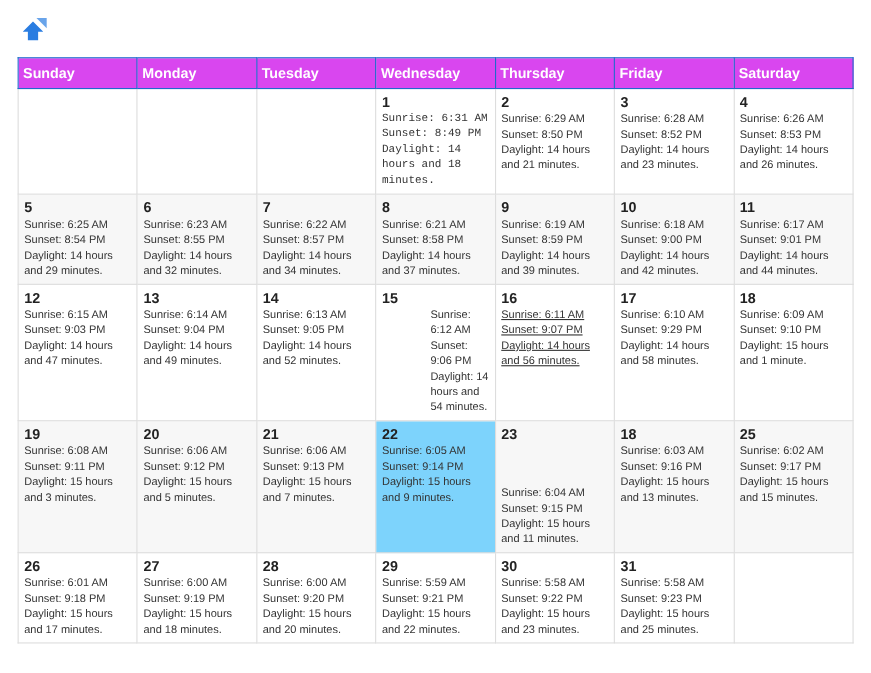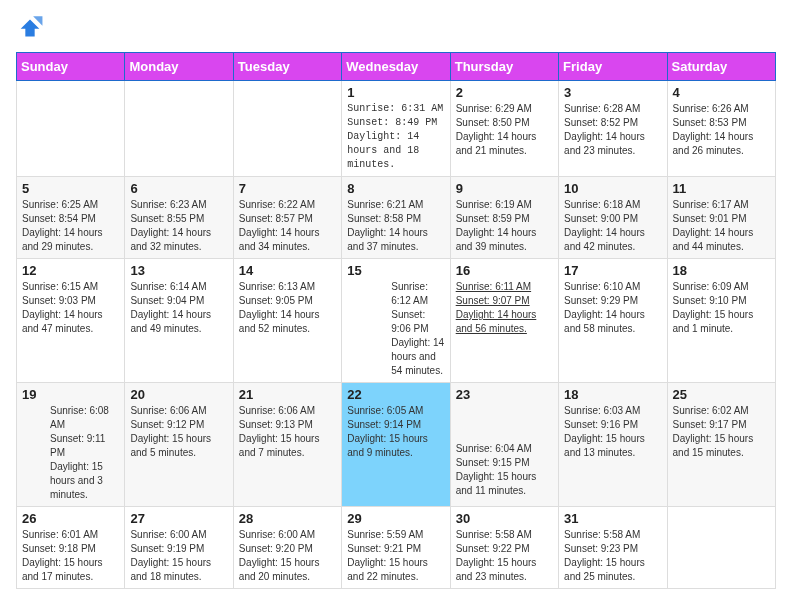--- a/index.html
+++ b/index.html
@@ -236,21 +236,21 @@
         <td>
           <span class="day-number">18</span>
           <div class="day-info" style="white-space: pre-line;">Sunrise: 6:09 AM
 Sunset: 9:10 PM
 Daylight: 15 hours and 1 minute.</div>
         </td>
       </tr>
       <tr>
         <td style="background: rgb(247, 247, 247);">
           <span class="day-number">19</span>
-          <div class="day-info" style="white-space: pre-line; margin-left: 28px;">Sunrise: 6:08 AM
+          <div class="day-info" style="white-space: pre-line;">Sunrise: 6:08 AM
 Sunset: 9:11 PM
 Daylight: 15 hours and 3 minutes.</div>
         </td>
         <td style="background: rgb(247, 247, 247);">
           <span class="day-number">20</span>
           <div class="day-info" style="white-space: pre-line;">Sunrise: 6:06 AM
 Sunset: 9:12 PM
 Daylight: 15 hours and 5 minutes.</div>
         </td>
         <td style="background: rgb(247, 247, 247); margin-left: 44px;">

